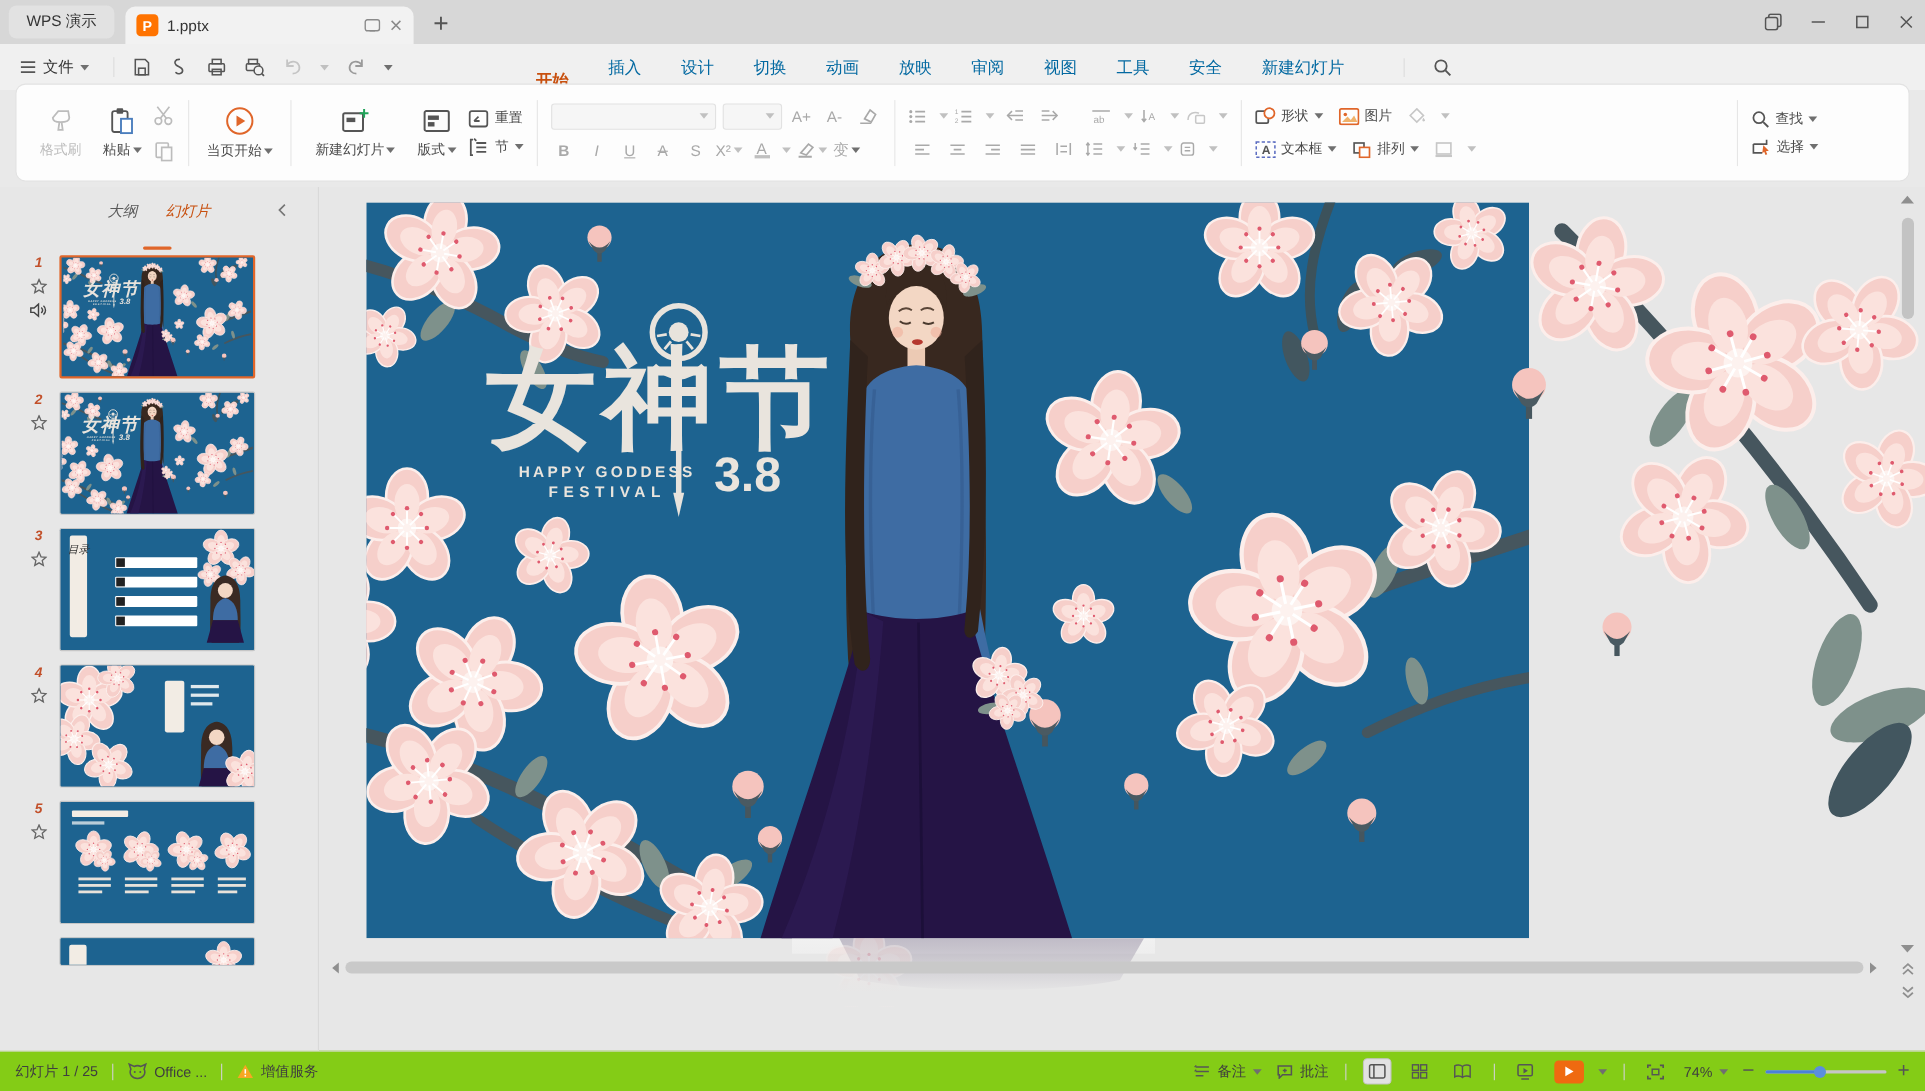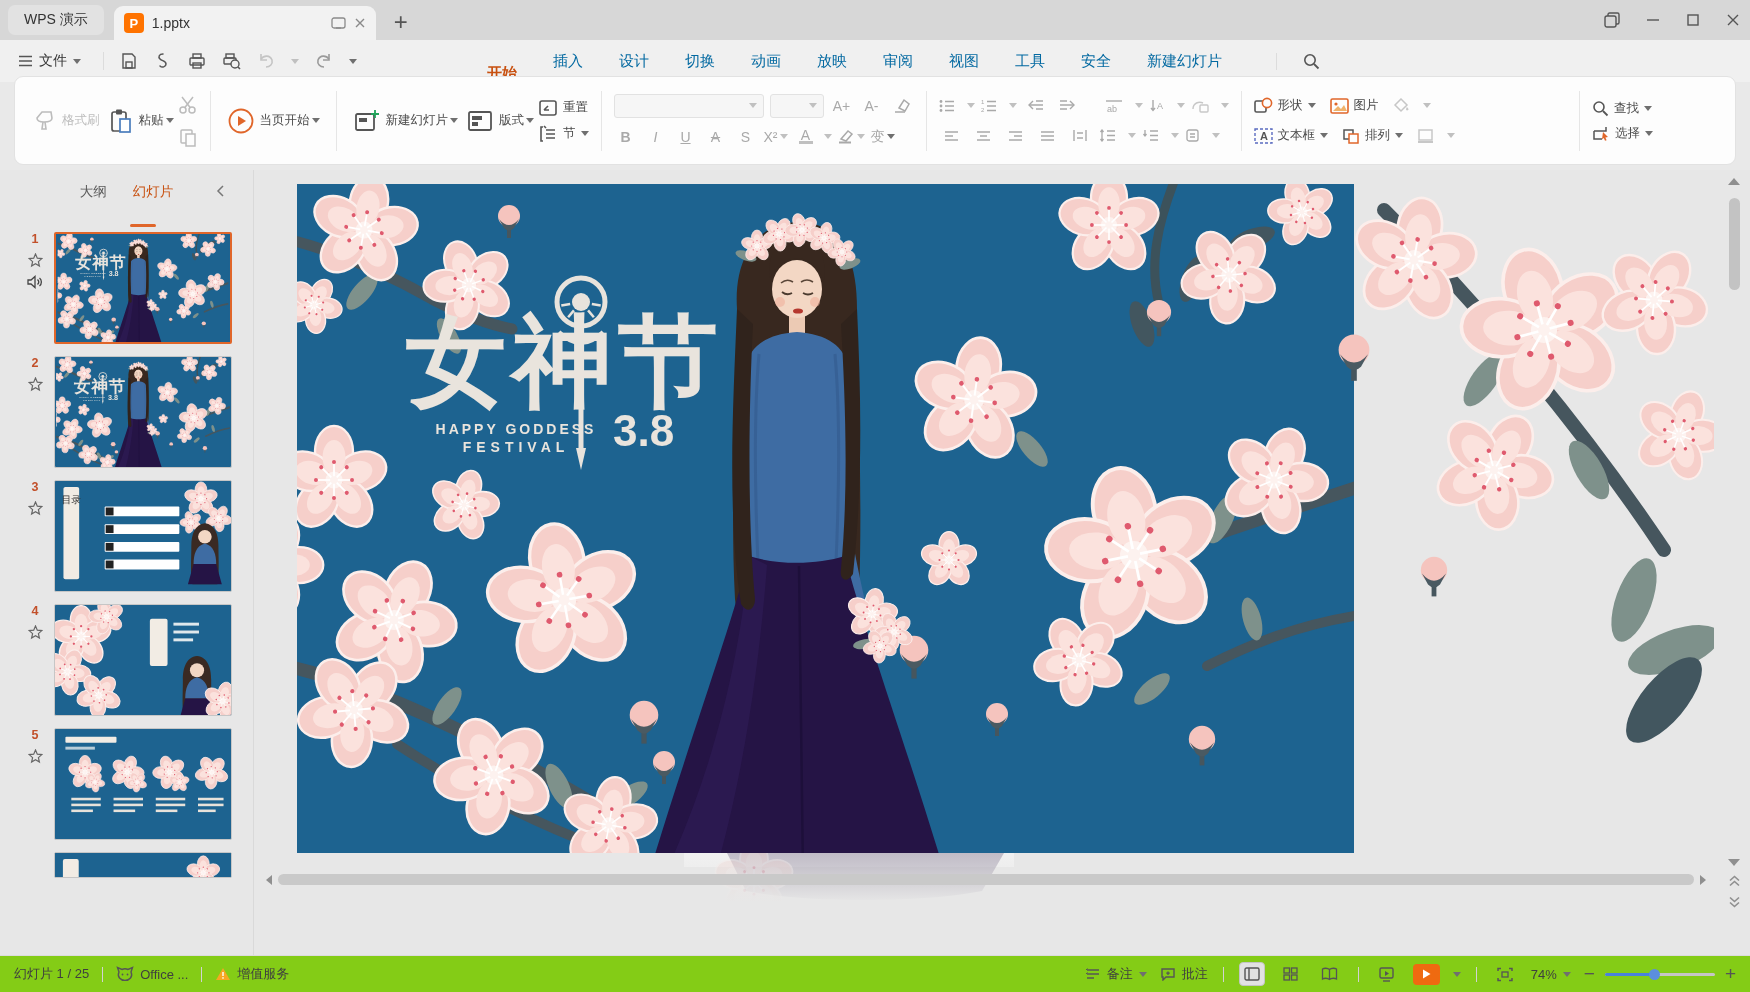--- a/index.html
+++ b/index.html
@@ -26,39 +26,39 @@
   .menu-tab { padding:0 18px; font-size:15px; color:#0369a1; height:100%; display:flex; align-items:center; position:relative; }
   .menu-tab.active { color:#c8500f; font-weight:bold;margin-top:24px; }
   .menu-tab.active::after { content:""; position:absolute; left:16px; right:16px; bottom:3px; height:3px; background:#d4541a; border-radius:2px; }
   .mb-search { display:flex; align-items:center; margin-left:36px; padding-left:26px; border-left:1px solid #dcdcdc; color:#555; }
 
   
   .ribbonzone { height:88px; background:#e9e9e9; position:relative; }
   .ribbon { position:absolute; left:14px; right:14px; top:-6px; bottom:5px; background:#fdfdfd; border:1px solid #e2e2e2;
             border-radius:9px; display:flex; align-items:center; padding:6px 12px; }
   .vdiv { width:1px; height:60px; background:#e6e6e6; margin:0 12px; flex:none; }
-  .bigbtn { display:flex; flex-direction:row; align-items:center; justify-content:center; gap:5px; min-width:56px; padding:0 4px; }
+  .bigbtn { display:flex; flex-direction:column; align-items:center; justify-content:center; gap:5px; min-width:56px; padding:0 4px; }
   .bigbtn .lbl { font-size:12.5px; white-space:nowrap; display:flex; align-items:center; gap:2px; }
   .dis { color:#bcbcbc; }
   .en { color:#4a4a4a; }
   .stackcol { display:flex; flex-direction:column; gap:8px;text-align:right; }
   .rowbtn { display:flex; align-items:center; gap:5px; font-size:12.5px; white-space:nowrap; }
   .ca { width:0; height:0; border-left:4px solid transparent; border-right:4px solid transparent; border-top:5px solid #6f6f6f; display:inline-block; }
   .ca.g { border-top-color:#c0c0c0; }
   .sel { height:24px; background:#f6f6f6; border:1px solid #e2e2e2; border-radius:3px; display:flex; align-items:center; justify-content:flex-end; padding:0 6px; }
   .fontrow { display:flex; align-items:center; gap:6px; }
   .glyphbtn { min-width:24px; height:22px; display:flex; align-items:center; justify-content:center; font-size:14px; color:#a9a9a9; gap:2px; }
   .glyphbtn b { font-weight:bold; } .glyphbtn i { font-style:italic; }
   .u { text-decoration:underline; } .strike { text-decoration:line-through; }
   .ib { min-width:26px; height:22px; display:flex; align-items:center; justify-content:center; gap:12px; color:#a9a9a9; }
   .ic { display:inline-flex; align-items:center; justify-content:center; }
 
   
   .main { display:flex; height:785px; }
-  .sidebar { width:254px; flex:none; border-right:1px solid #d9d9d9; position:relative; background:#e7e7e7; }
+  .sidebar { width:290px; flex:none; border-right:1px solid #d9d9d9; position:relative; background:#e7e7e7;font-style:italic; }
   .sbtabs { height:44px; display:flex; align-items:center; justify-content:center; gap:26px; font-size:13.5px; color:#5a5a5a; position:relative; }
   .sbtab.active { color:#c8500f; }
   .sb-collapse { position:absolute; right:28px; top:14px; color:#777; font-size:14px; }
   .thumbs { position:absolute; top:44px; left:0; right:0; bottom:0; overflow:hidden; }
   .insert-dash { position:absolute; top:10px; left:130px; width:26px; height:3px; background:#e0662a; border-radius:2px; }
   .thumbrow { position:absolute; left:0; width:100%; }
   .tmeta { position:absolute; left:22px; top:0; width:26px; display:flex; flex-direction:column; align-items:center; gap:7px; }
   .tnum { font-size:12.5px; font-weight:bold; color:#c2502a; }
   .thumb { position:absolute; left:54px; top:0; width:178px; height:112px; border:1px solid #c6c6c6; border-radius:2px; background:#1d6390; overflow:hidden; }
   .thumb.selected { border:2px solid #e0662a; }

